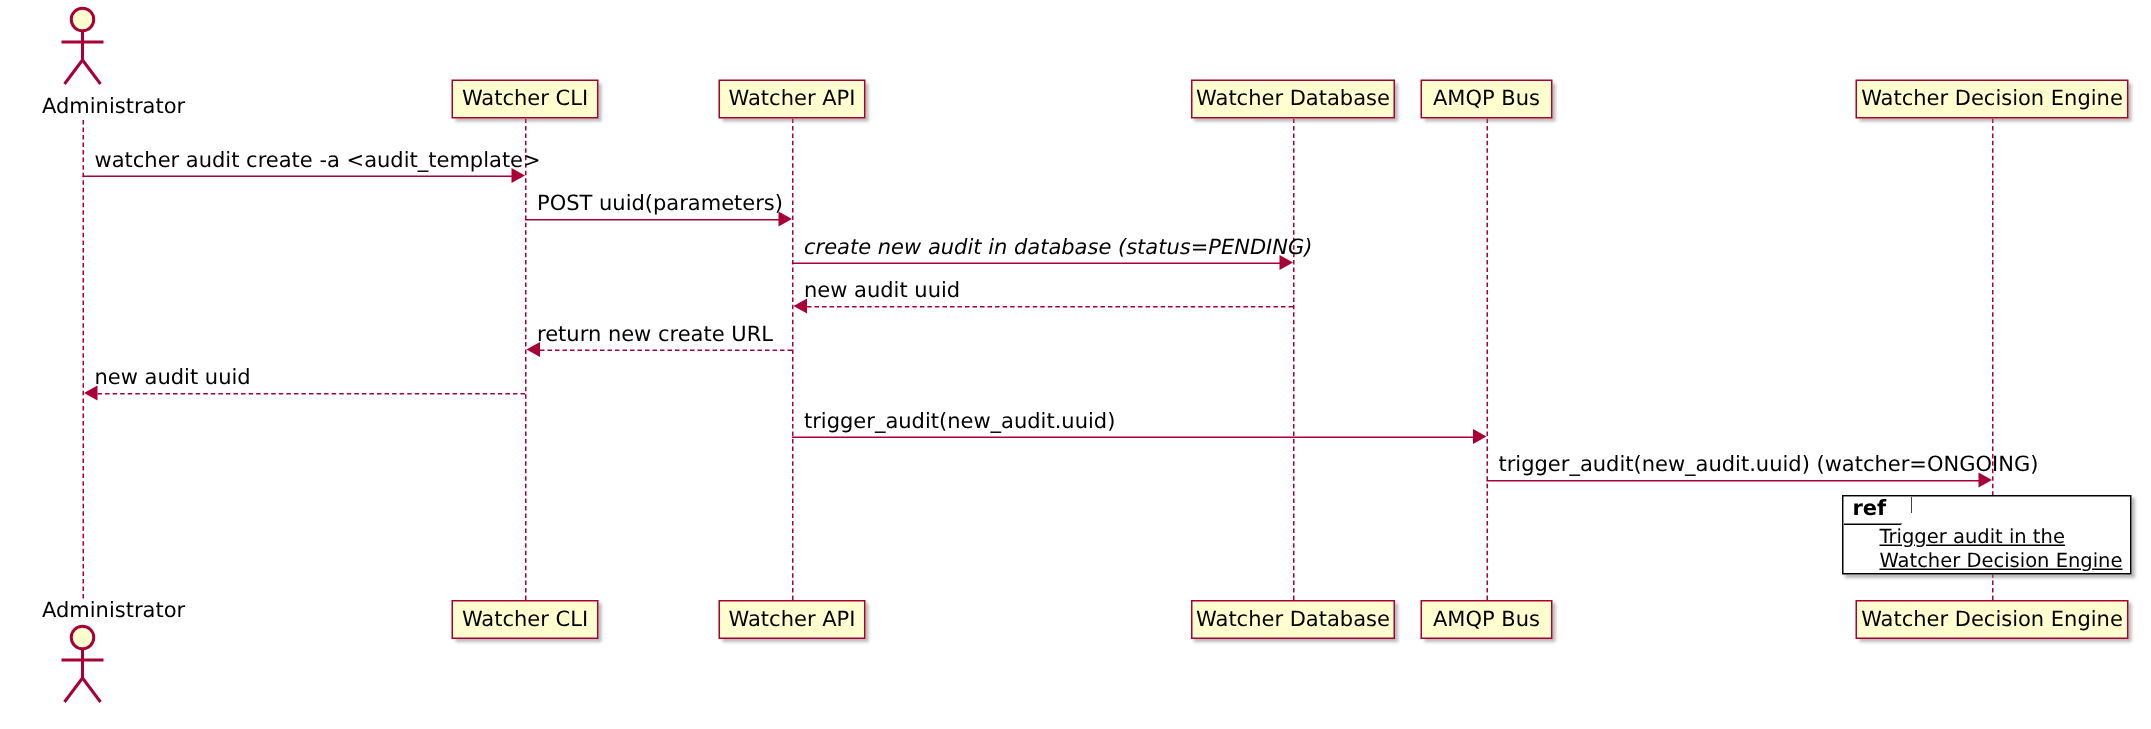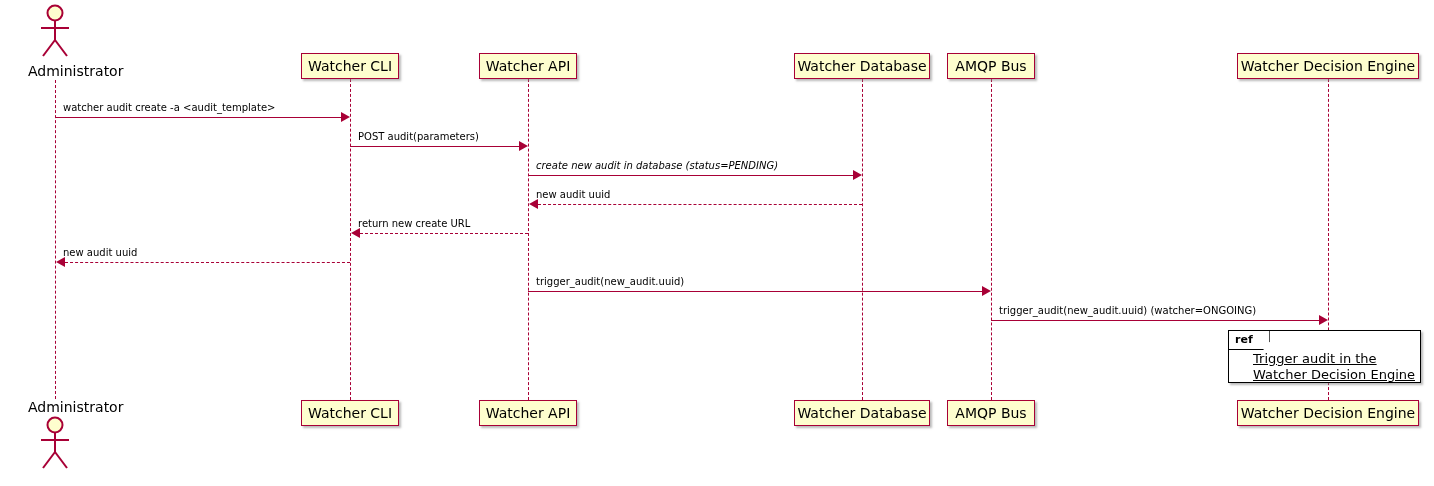--- a/index.html
+++ b/index.html
@@ -39,21 +39,21 @@
     text-align: center;
     font-size: 14px;
     white-space: nowrap;
     padding-left: 28px;
   }
 
   .actor-figure { position: absolute; }
 
   .msg-label {
     position: absolute;
-    font-size: 10px;
+    font-size: 14px;
     line-height: 15px;
     height: 15px;
     white-space: nowrap;
   }
 
   .msg-line { position: absolute; height: 0; }
   .msg-line.solid  { border-top: 1px solid #A80036; }
   .msg-line.dashed { border-top: 1px dashed #A80036; }
 
   .arrow-right {
@@ -73,21 +73,21 @@
     position: absolute;
     background: #ffffff;
     border: 1px solid #000000;
     box-shadow: 2px 2px 2px rgba(130,130,130,0.55);
   }
   .ref-tag {
     position: absolute;
     top: 0; left: 0;
     background: #ffffff;
     font-weight: bold;
-    font-size: 11px;
+    font-size: 14px;
     line-height: 15px;
     padding: 1px 16px 2px 6px;
     border-right: 1px solid #000;
     border-bottom: 1px solid #000;
     clip-path: polygon(0 0, 100% 0, 100% 55%, 84% 100%, 0 100%);
   }
   .ref-text {
     position: absolute;
     top: 20px; left: 24px;
     font-size: 13px;
@@ -125,21 +125,21 @@
   <div class="participant" style="left:947px;  top:53px; width:88px;">AMQP Bus</div>
   <div class="participant" style="left:1237px; top:53px; width:182px;">Watcher Decision Engine</div>
 
   <div>
     <div class="msg-label" style="left:63px; top:100px;">watcher audit create -a &lt;audit_template&gt;</div>
     <div class="msg-line solid" style="left:55px; top:117px; width:287px;"></div>
     <div class="arrow-right" style="left:341px; top:112px;"></div>
   </div>
 
   <div>
-    <div class="msg-label" style="left:358px; top:129px;">POST audit(parameters)</div>
+    <div class="msg-label" style="left:358px; top:129px;">POST uuid(parameters)</div>
     <div class="msg-line solid" style="left:350px; top:146px; width:170px;"></div>
     <div class="arrow-right" style="left:519px; top:141px;"></div>
   </div>
 
   <div>
     <div class="msg-label" style="left:536px; top:158px;font-style:italic;">create new audit in database (status=PENDING)</div>
     <div class="msg-line solid" style="left:528px; top:175px; width:326px;"></div>
     <div class="arrow-right" style="left:853px; top:170px;"></div>
   </div>
 

